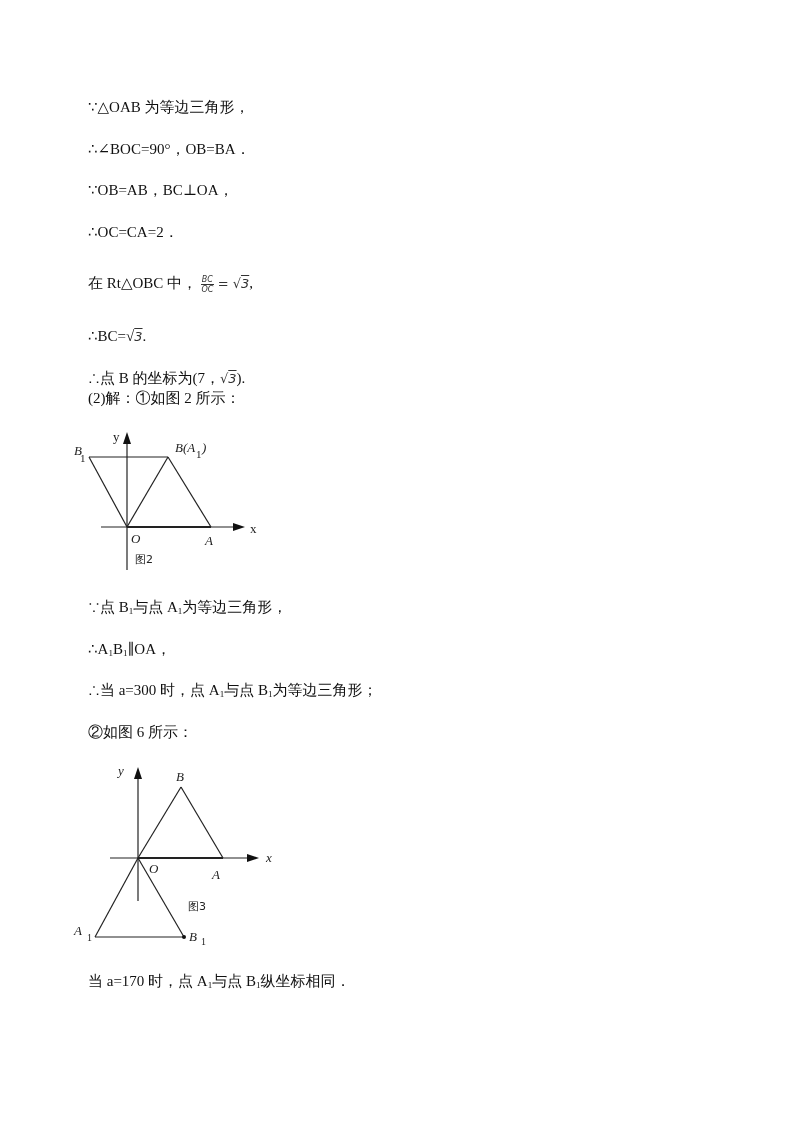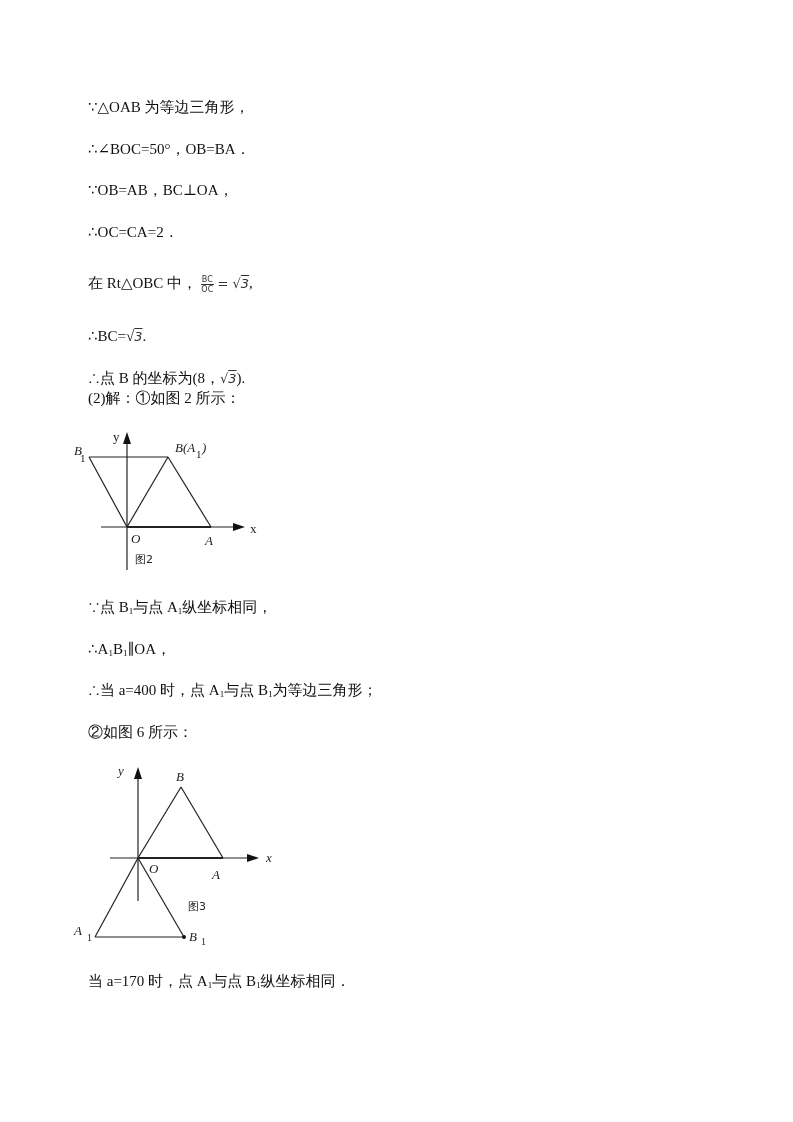--- a/index.html
+++ b/index.html
@@ -1,53 +1,53 @@
 <!DOCTYPE html>
 <html><head>
 <meta charset="utf-8">
 <style>
   html, body { margin: 0; padding: 0; background: #ffffff; }
   body { width: 793px; height: 1122px; position: relative; overflow: hidden;
          font-family: "Liberation Serif", "DejaVu Serif", serif; color: #111; }
   .line { position: absolute; left: 88px; font-size: 15px; line-height: 18px; white-space: nowrap; }
   .sub { font-size: 9px; vertical-align: -2px; }
   .frac { display: inline-block; vertical-align: middle; text-align: center;
-          font-family: "DejaVu Sans", sans-serif; font-size: 8px; line-height: 9px; color: #333; }
+          font-family: "DejaVu Sans", sans-serif; font-style: italic; font-size: 8px; line-height: 9px; color: #333; }
   .frac .num { display: block; border-bottom: 1px solid #333; padding: 0 1px; }
   .frac .den { display: block; }
   .math { font-family: "DejaVu Sans", sans-serif; font-style: italic; font-size: 13px; color: #333; }
   .sqrt { text-decoration: overline; }
   svg { position: absolute; overflow: visible; }
   svg text { font-family: "Liberation Serif", serif; font-size: 13px; fill: #222; }
   svg .it { font-style: italic; }
   svg .fig { font-family: "DejaVu Sans", sans-serif; font-size: 11px; font-style: normal; }
 </style>
 </head>
 <body>
 
 <div class="line" style="top:98px"><span>∵△OAB 为等边三角形，</span></div>
-<div class="line" style="top:140px"><span>∴∠BOC=50°，OB=BA．</span></div>
+<div class="line" style="top:140px"><span>∴∠BOC=90°，OB=BA．</span></div>
 <div class="line" style="top:181px"><span>∵OB=AB，BC⊥OA，</span></div>
 <div class="line" style="top:223px"><span>∴OC=CA=2．</span></div>
 
 <div class="line" style="top:274px">
   <span>在 Rt△OBC 中，</span>
   <span class="frac">
     <span class="num">BC</span>
     <span class="den">OC</span>
   </span>
   <span class="math">= √</span><span class="math sqrt">3</span><span>,</span>
 </div>
 
 <div class="line" style="top:327px">
   <span>∴BC=√</span><span class="math sqrt">3</span><span>.</span>
 </div>
 
 <div class="line" style="top:369px">
-  <span>∴点 B 的坐标为(8，</span><span class="math">√</span><span class="math sqrt">3</span><span>).</span>
+  <span>∴点 B 的坐标为(7，</span><span class="math">√</span><span class="math sqrt">3</span><span>).</span>
 </div>
 <div class="line" style="top:389px"><span>(2)解：①如图 2 所示：</span></div>
 
 <svg width="793" height="1122" style="left:0;top:0;">
   <g stroke="#222" stroke-width="1.2" fill="none">
     <line x1="101" y1="527" x2="236" y2="527"></line>
     <line x1="127" y1="570" x2="127" y2="440"></line>
     <line x1="89" y1="457" x2="168" y2="457"></line>
     <line x1="89" y1="457" x2="127" y2="527"></line>
     <line x1="127" y1="527" x2="168" y2="457"></line>
@@ -62,27 +62,27 @@
   <text class="it" x="205" y="545">A</text>
   <text class="it" x="74" y="455">B</text>
   <text x="80" y="462" style="font-size:11px">1</text>
   <text class="it" x="175" y="452">B(A</text>
   <text x="196" y="458" style="font-size:11px">1</text>
   <text class="it" x="202" y="452">)</text>
   <text class="fig" x="135" y="563">图2</text>
 </svg>
 
 <div class="line" style="top:598px">
-  <span>∵点 B</span><span class="sub">1</span><span>与点 A</span><span class="sub">1</span><span>纵坐标相同，</span>
+  <span>∵点 B</span><span class="sub">1</span><span>与点 A</span><span class="sub">1</span><span>为等边三角形，</span>
 </div>
 <div class="line" style="top:640px">
   <span>∴A</span><span class="sub">1</span><span>B</span><span class="sub">1</span><span>∥OA，</span>
 </div>
 <div class="line" style="top:681px">
-  <span>∴当 a=400 时，点 A</span><span class="sub">1</span><span>与点 B</span><span class="sub">1</span><span>为等边三角形；</span>
+  <span>∴当 a=300 时，点 A</span><span class="sub">1</span><span>与点 B</span><span class="sub">1</span><span>为等边三角形；</span>
 </div>
 <div class="line" style="top:723px"><span>②如图 6 所示：</span></div>
 
 <svg width="793" height="1122" style="left:0;top:0;">
   <g stroke="#222" stroke-width="1.2" fill="none">
     <line x1="110" y1="858" x2="250" y2="858"></line>
     <line x1="138" y1="901" x2="138" y2="775"></line>
     <line x1="138" y1="858" x2="181" y2="787"></line>
     <line x1="181" y1="787" x2="223" y2="858"></line>
     <line x1="138" y1="858" x2="223" y2="858" stroke-width="2"></line>

